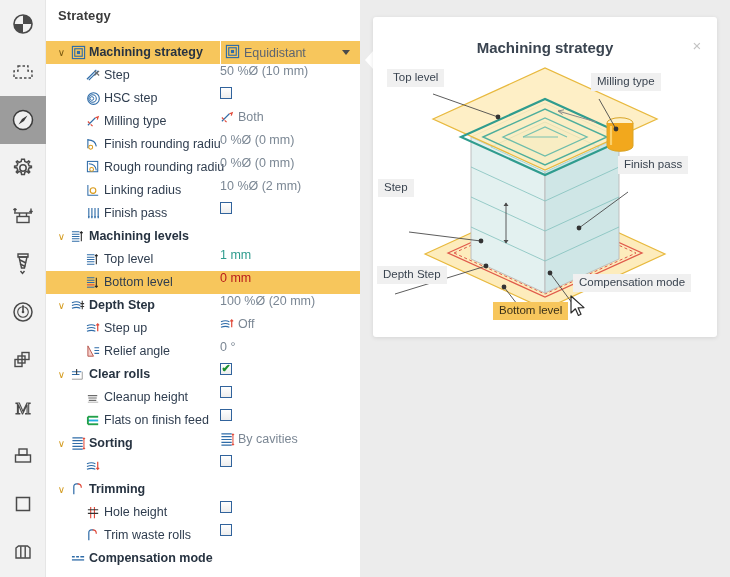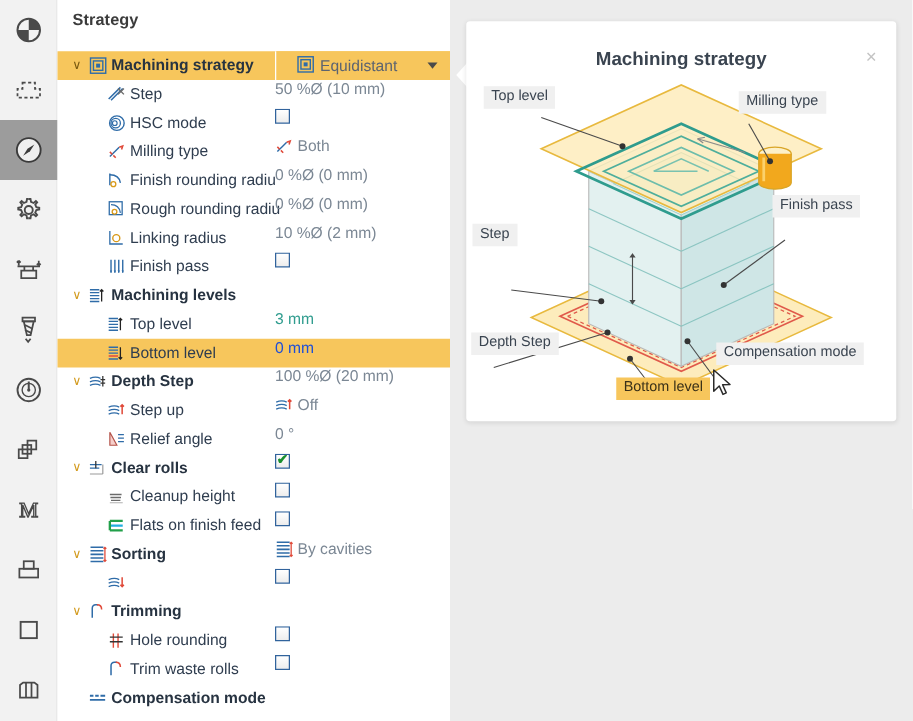--- a/index.html
+++ b/index.html
@@ -77,21 +77,21 @@
   .row.bold .lbl { font-weight: bold; color: #273341; }
   .row .val {
     position: absolute; left: 174px; top: 0;
     width: 140px; height: 23px;
     display: flex; align-items: flex-start;
     font-size: 12.5px; color: #7b8794;
     white-space: nowrap;
     overflow: hidden;
   }
   .row .val .vico { margin-right: 3px; display: flex; align-items: center; }
-  .row.sel .val { color: #1d4ed8; }
+  .row.sel .val { color: #b91c1c; }
   .val.teal { color: #2f9c8e; }
 
   
   .ind0 { padding-left: 8px; }
   .ind1 { padding-left: 23px; }
 
   
   .cbx {
     width: 12px; height: 12px;
     border: 1px solid #31639c;
@@ -104,21 +104,21 @@
     font-weight: bold;
     transform: translateY(-1px);
   }
   .dd-box {
     position: absolute; left: 174px; top: 0;
     width: 140px; height: 23px;
     background: #f7c65c;
     border-left: 1px solid #ffffff;
     box-sizing: border-box;
     display: flex; align-items: center;
-    padding-left: 16px;
+    padding-left: 4px;
   }
   .dd-box .ddlabel {
     flex: 1 1 auto; font-size: 12.5px; color: #5d6470;
     padding-left: 4px;
   }
   .dd-arrow {
     width: 0; height: 0;
     border-left: 4px solid transparent;
     border-right: 4px solid transparent;
     border-top: 5px solid #4a4a4a;
@@ -324,21 +324,21 @@
         </div>
         <div class="row ind1">
           <span class="twisty"></span>
           <span class="ico">
             <svg width="15" height="15" viewBox="0 0 16 16">
               <circle cx="8" cy="8" r="6.2" fill="none" stroke="#2f6ca8" stroke-width="1.2"></circle>
               <circle cx="7" cy="8" r="4" fill="none" stroke="#2f6ca8" stroke-width="1.1"></circle>
               <circle cx="6.2" cy="8" r="2" fill="none" stroke="#2f6ca8" stroke-width="1"></circle>
             </svg>
           </span>
-          <span class="lbl">HSC mode</span>
+          <span class="lbl">HSC step</span>
           <div class="val">
             <span class="cbx"></span>
           </div>
         </div>
         <div class="row ind1">
           <span class="twisty"></span>
           <span class="ico">
             <svg width="15" height="15" viewBox="0 0 16 16">
               <path d="M2 12 q4 -4 8 -8" stroke="#2f6ca8" stroke-width="1.2" fill="none"></path>
               <path d="M10 4 l3 -1 l-1 3" stroke="#e04a3a" stroke-width="1.3" fill="none"></path>
@@ -424,21 +424,21 @@
         <div class="row ind1">
           <span class="twisty"></span>
           <span class="ico">
             <svg width="15" height="15" viewBox="0 0 16 16">
               <path d="M1 3 h8 M1 5.5 h8 M1 8 h8 M1 10.5 h8 M1 13 h8" stroke="#2f6ca8" stroke-width="1.1" fill="none"></path>
               <path d="M11 13 V3 M9.5 4.5 L11 3 l1.5 1.5" stroke="#222" stroke-width="1.1" fill="none"></path>
             </svg>
           </span>
           <span class="lbl">Top level</span>
           <div class="val teal">
-            <span>3 mm</span>
+            <span>1 mm</span>
           </div>
         </div>
         <div class="row ind1 sel">
           <span class="twisty"></span>
           <span class="ico">
             <svg width="15" height="15" viewBox="0 0 16 16">
               <path d="M1 3 h8 M1 5.5 h8 M1 8 h8" stroke="#2f6ca8" stroke-width="1.1" fill="none"></path>
               <path d="M1 10.5 h8" stroke="#e04a3a" stroke-width="1.2" fill="none"></path>
               <path d="M1 13 h8" stroke="#2f6ca8" stroke-width="1.1" fill="none"></path>
               <path d="M11 3 V13 M9.5 11.5 L11 13 l1.5 -1.5" stroke="#222" stroke-width="1.1" fill="none"></path>
@@ -580,21 +580,21 @@
           <span class="lbl">Trimming</span>
         </div>
         <div class="row ind1">
           <span class="twisty"></span>
           <span class="ico">
             <svg width="15" height="15" viewBox="0 0 16 16">
               <path d="M5 2 v12 M9 2 v12" stroke="#e04a3a" stroke-width="1.2" fill="none"></path>
               <path d="M2 5 h11 M2 9 h11" stroke="#333" stroke-width="1.2" fill="none"></path>
             </svg>
           </span>
-          <span class="lbl">Hole rounding</span>
+          <span class="lbl">Hole height</span>
           <div class="val">
             <span class="cbx"></span>
           </div>
         </div>
         <div class="row ind1">
           <span class="twisty"></span>
           <span class="ico">
             <svg width="15" height="15" viewBox="0 0 16 16">
               <path d="M3 13 V5 q0 -3 3 -3 h2" stroke="#2f6ca8" stroke-width="1.3" fill="none"></path>
               <path d="M7 2 q4 0 4 4" stroke="#e04a3a" stroke-width="1.3" fill="none"></path>

